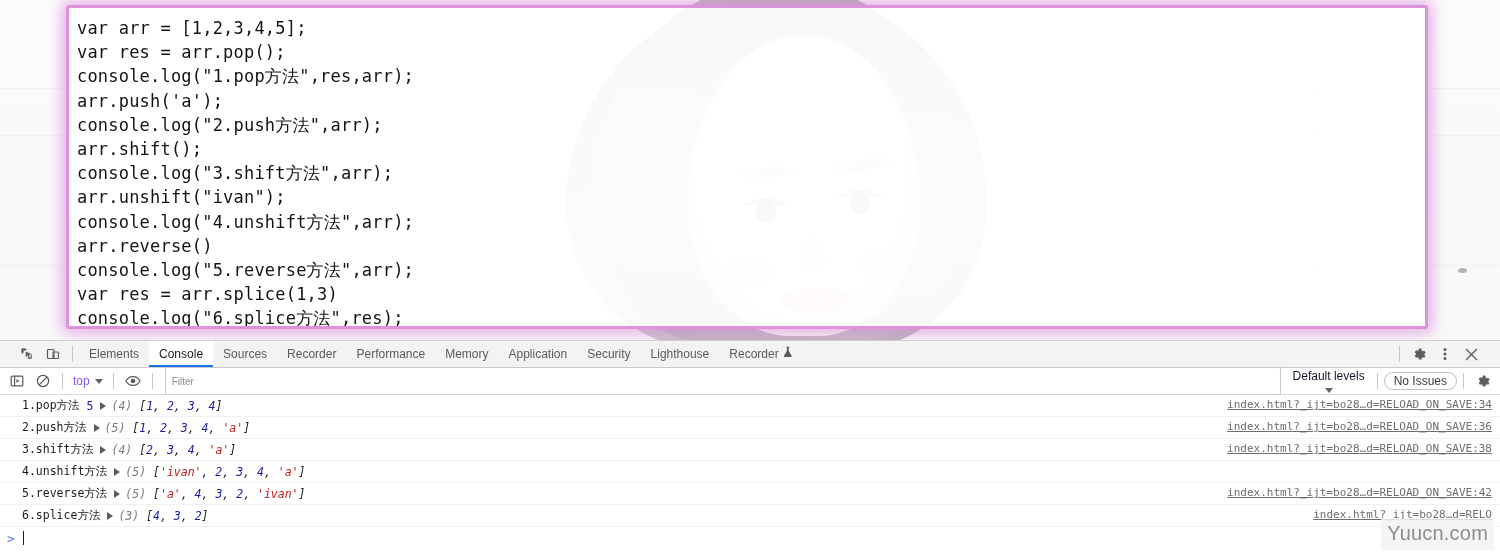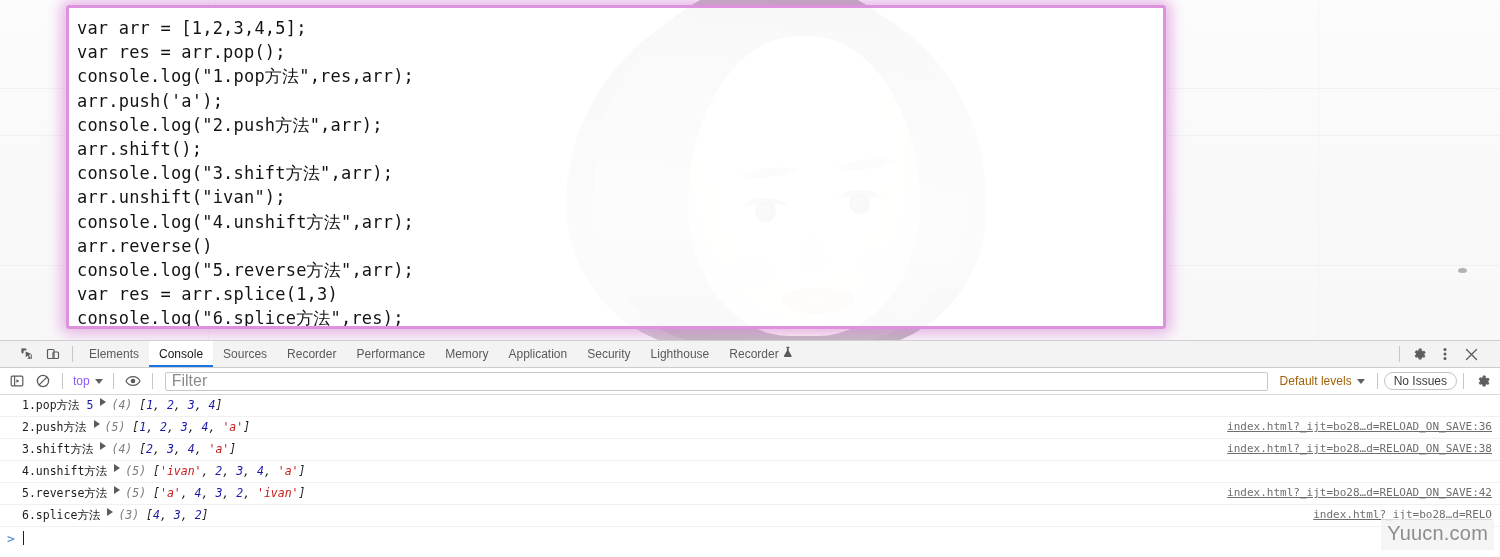--- a/index.html
+++ b/index.html
@@ -164,21 +164,21 @@
     inset: 0;
     background: rgba(255,255,255,0.62);
     pointer-events: none;
   }
 
   
   .code-card {
     position: absolute;
     left: 66px;
     top: 5px;
-    width: 1100px;
+    width: 1362px;
     height: 324px;
     box-sizing: border-box;
     padding: 8px 0 0 8px;
     background: rgba(255,255,255,0.90);
     border: 3px solid #dd92dd;
     border-radius: 3px;
     box-shadow: 0 0 14px 5px rgba(214,124,214,0.55);
     overflow: hidden;
   }
   .code-text {
@@ -282,39 +282,40 @@
     border-left: 4px solid transparent;
     border-right: 4px solid transparent;
     border-top: 5px solid #5f5f5f;
   }
   .filter-input {
     flex: 1 1 auto;
     height: 19px;
     margin: 0 6px;
     border: 1px solid #c9c9c9;
     border-radius: 2px;
-    font-size: 16px;
+    font-size: 10px;
     font-family: "Liberation Sans", sans-serif;
     color: #202020;
-    padding: 4px 6px;
+    padding: 13px 6px;
     box-sizing: border-box;
     outline: none;
     background: #fff;
     min-width: 40px;
   }
   .filter-input::placeholder { color: #8b8b8b; }
   .levels-select {
     font-size: 12px;
-    color: #a16207;
+    color: #0f172a;
     display: flex;
     align-items: center;
     gap: 5px;
     padding: 2px 6px;
     cursor: pointer;
     white-space: nowrap;
+    flex-direction: column;
   }
   .issues-btn {
     font-size: 12px;
     color: #3c3c3c;
     border: 1px solid #c3c3c3;
     border-radius: 9px;
     padding: 1px 9px;
     cursor: pointer;
     background: #fff;
     white-space: nowrap;
@@ -335,21 +336,21 @@
     border-bottom: 1px solid #f0f0f0;
     padding-left: 22px;
     box-sizing: border-box;
   }
   .msg-body {
     font-family: "DejaVu Sans Mono", "Liberation Mono", monospace;
     font-size: 11.5px;
     color: #1c1c1c;
     white-space: pre;
     display: flex;
-    align-items: flex-start;
+    align-items: center;
   }
   .disclosure {
     display: inline-block;
     width: 0; height: 0;
     border-top: 4px solid transparent;
     border-bottom: 4px solid transparent;
     border-left: 6px solid #5b5b5b;
     margin: 0 5px 0 7px;
     cursor: pointer;
   }
@@ -590,20 +591,21 @@
         <path fill="#5a5a5a" d="M8 5.2a2.8 2.8 0 1 0 0 5.6 2.8 2.8 0 0 0 0-5.6zm0 4.3a1.5 1.5 0 1 1 0-3 1.5 1.5 0 0 1 0 3z"></path>
         <path fill="#5a5a5a" d="M14.3 9.3l-1.2-.7a5.3 5.3 0 0 0 0-1.2l1.2-.7a.5.5 0 0 0 .2-.6l-1.1-1.9a.5.5 0 0 0-.6-.2l-1.3.5a5.2 5.2 0 0 0-1-.6L10.3 2a.5.5 0 0 0-.5-.4H7.7a.5.5 0 0 0-.5.4l-.2 1.4c-.4.1-.7.3-1 .6l-1.3-.5a.5.5 0 0 0-.6.2L2.9 5.6a.5.5 0 0 0 .2.6l1.2.7a5.3 5.3 0 0 0 0 1.2l-1.2.7a.5.5 0 0 0-.2.6l1.1 1.9a.5.5 0 0 0 .6.2l1.3-.5c.3.3.7.5 1 .6l.2 1.4a.5.5 0 0 0 .5.4h2.1a.5.5 0 0 0 .5-.4l.2-1.4c.4-.1.7-.3 1-.6l1.3.5a.5.5 0 0 0 .6-.2l1.1-1.9a.5.5 0 0 0-.1-.5z" opacity="0.95"></path>
       </svg>
     </div>
   </div>
 
   <div class="console-area">
     <div id="msg-container">
         <div class="msg-row">
           <div class="msg-body"><span>1.pop方法</span><span class="plainnum"> 5</span><span class="disclosure"></span><span class="arr-meta">(4) </span><span class="arr-body">[</span><span class="num">1</span><span class="arr-body">, </span><span class="num">2</span><span class="arr-body">, </span><span class="num">3</span><span class="arr-body">, </span><span class="num">4</span><span class="arr-body">]</span></div>
+          <a class="src-link">index.html?_ijt=bo28…d=RELOAD_ON_SAVE:34</a>
         </div>
         <div class="msg-row">
           <div class="msg-body"><span>2.push方法</span><span class="disclosure"></span><span class="arr-meta">(5) </span><span class="arr-body">[</span><span class="num">1</span><span class="arr-body">, </span><span class="num">2</span><span class="arr-body">, </span><span class="num">3</span><span class="arr-body">, </span><span class="num">4</span><span class="arr-body">, </span><span class="str">'a'</span><span class="arr-body">]</span></div>
           <a class="src-link">index.html?_ijt=bo28…d=RELOAD_ON_SAVE:36</a>
         </div>
         <div class="msg-row">
           <div class="msg-body"><span>3.shift方法</span><span class="disclosure"></span><span class="arr-meta">(4) </span><span class="arr-body">[</span><span class="num">2</span><span class="arr-body">, </span><span class="num">3</span><span class="arr-body">, </span><span class="num">4</span><span class="arr-body">, </span><span class="str">'a'</span><span class="arr-body">]</span></div>
           <a class="src-link">index.html?_ijt=bo28…d=RELOAD_ON_SAVE:38</a>
         </div>
         <div class="msg-row">

